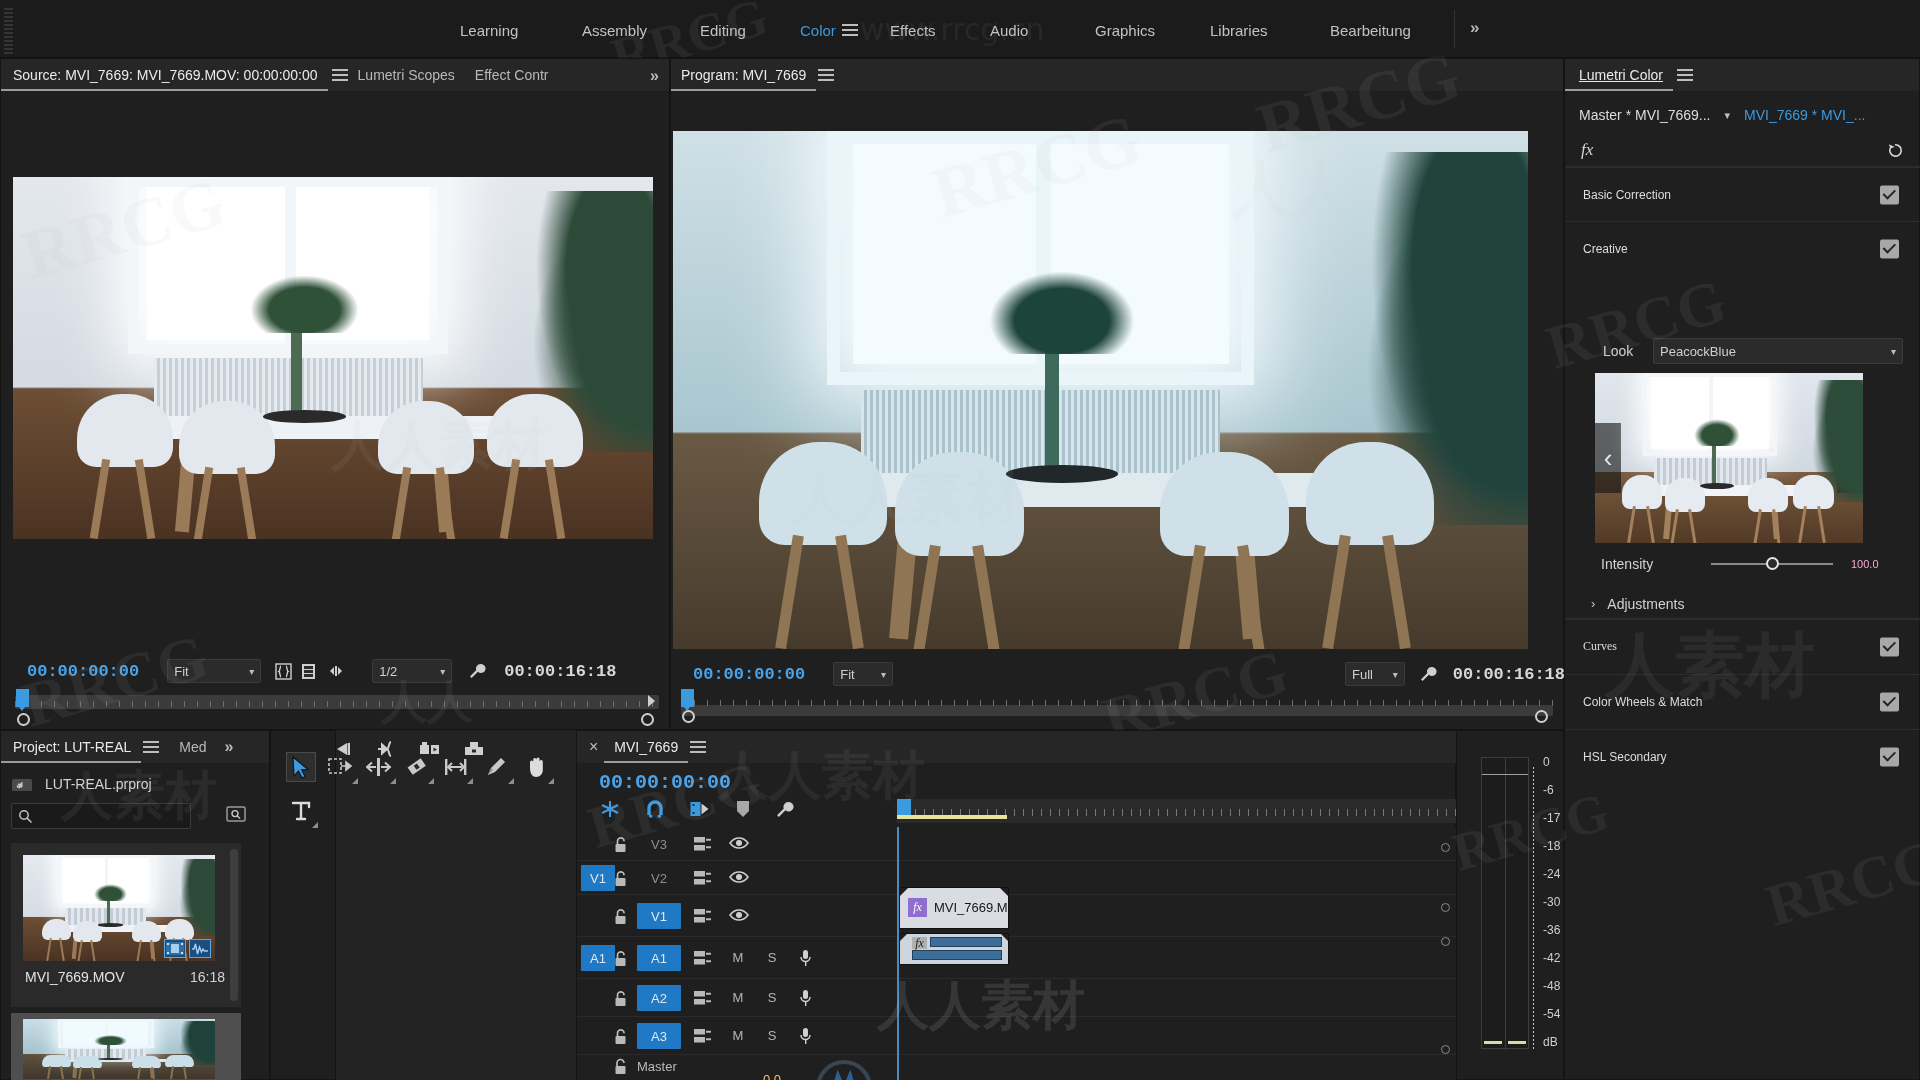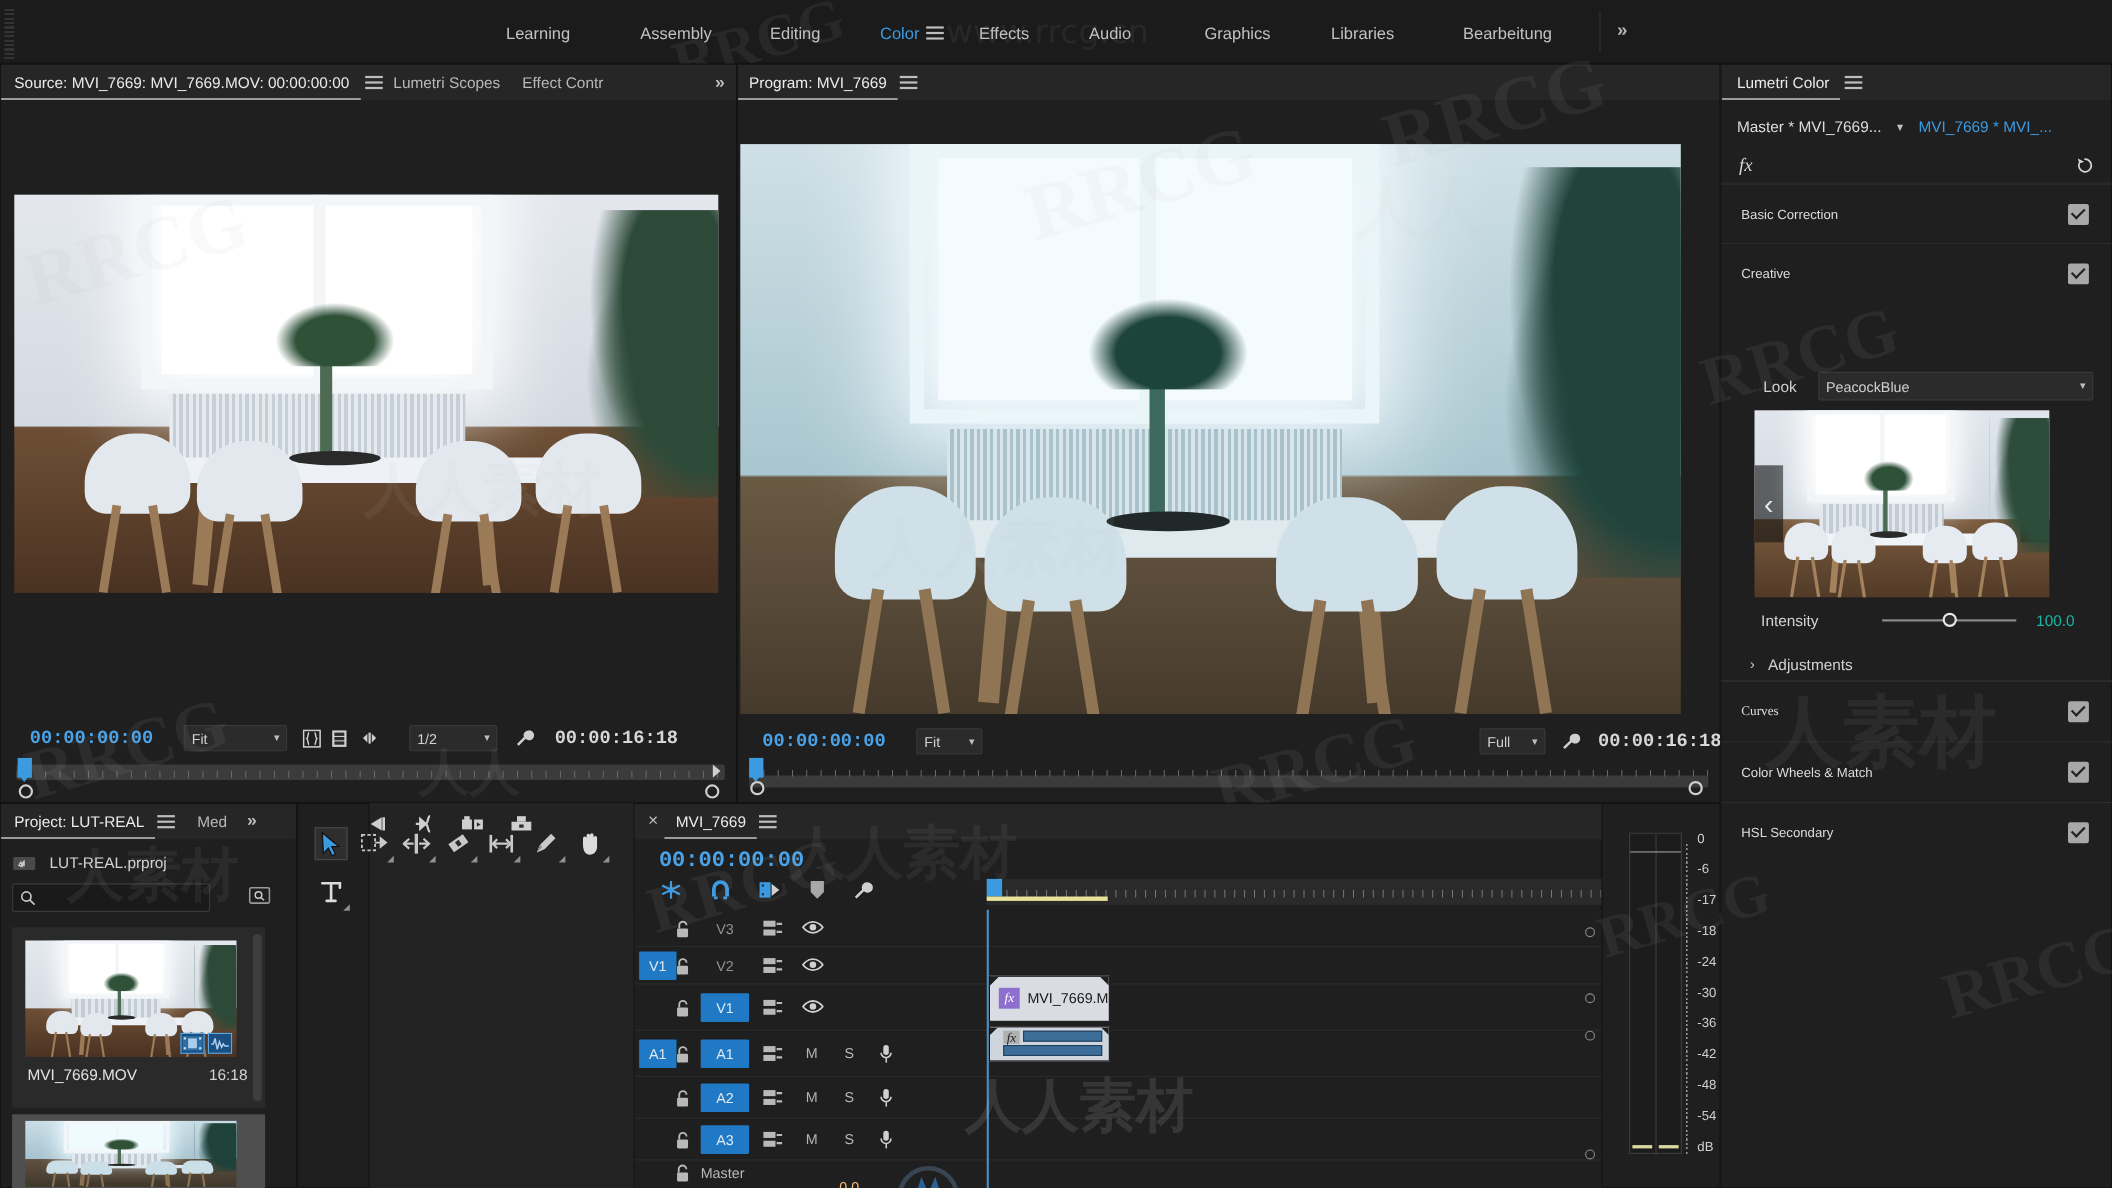--- a/index.html
+++ b/index.html
@@ -439,21 +439,21 @@
     </svg>
 
     <div class="wm" style="left:260px; top:66px; font-size:72px; transform:rotate(-16deg);">RRCG</div>
     <div class="wm wm-cn" style="left:560px; top:90px; font-size:60px;">人人</div>
     <div class="wm wm-cn" style="left:120px; top:400px; font-size:58px;">人人素材</div>
     <div class="wm" style="left:430px; top:600px; font-size:64px; transform:rotate(-16deg);">RRCG</div>
   </div>
 
   <div class="panel" id="lumetri" style="left:1564px; top:58px; width:356px; height:1022px; background:#1f1f1f;">
     <div class="ptabs" style="background:#262626;">
-      <div class="ptab sel underline" style="padding-left:14px;">Lumetri Color</div>
+      <div class="ptab sel underline" style="padding-left:14px;text-decoration:underline;">Lumetri Color</div>
       <span class="ham" style="margin-left:4px;">
           <i></i>
           <i></i>
           <i></i>
         </span>
     </div>
 
     <div style="position:absolute; left:0; top:38px; width:356px; height:36px; display:flex; align-items:center;">
       <span style="font-size:14px; color:#dcdcdc; margin-left:14px;">Master * MVI_7669...</span>
       <span style="font-size:11px; color:#c0c0c0; margin-left:14px;">▾</span>
@@ -518,21 +518,21 @@
         <div style="position: absolute; left: 99.16px; top: 45.9px; width: 45.56px; height: 27.2px; background: radial-gradient(at 50% 60%, rgb(46, 81, 56) 0px, rgb(46, 81, 56) 46%, transparent 70%);"></div>
         <div style="position: absolute; left: 104.52px; top: 109.65px; width: 34.84px; height: 5.95px; background: rgb(42, 42, 42); border-radius: 50%;"></div>
       </div>
 
     <div style="position:absolute; left:0; top:492px; width:356px; height:26px; display:flex; align-items:center;">
       <span class="lum-sub" style="margin-left:36px; width:90px;">Intensity</span>
       <div style="position:relative; width:122px; height:14px; margin-left:20px;">
         <div style="position:absolute; left:0; top:6px; width:122px; height:2px; background:#8a8a8a;"></div>
         <div id="intensity-knob" style="position: absolute; top: 0px; width: 13px; height: 13px; border: 2px solid rgb(230, 230, 230); border-radius: 50%; background: rgb(44, 44, 44); left: 54.5px;"></div>
       </div>
-      <span style="font-size:14px; color:#14b8a6; margin-left:18px;">100.0</span>
+      <span style="font-size:11px; color:#f9a8d4; margin-left:18px;">100.0</span>
     </div>
 
     <div style="position:absolute; left:0; top:530px; width:356px; height:30px; display:flex; align-items:center;
                 border-bottom:1px solid #2c2c2c;">
       <span style="margin-left:26px; font-size:13px; color:#c9c9c9;">›</span>
       <span class="lum-sub" style="margin-left:12px;">Adjustments</span>
     </div>
 
     <div class="lum-row" style="position:absolute; left:0; top:560px; width:356px;font-family:Liberation Serif, serif;">
       <span class="lbl">Curves</span>

